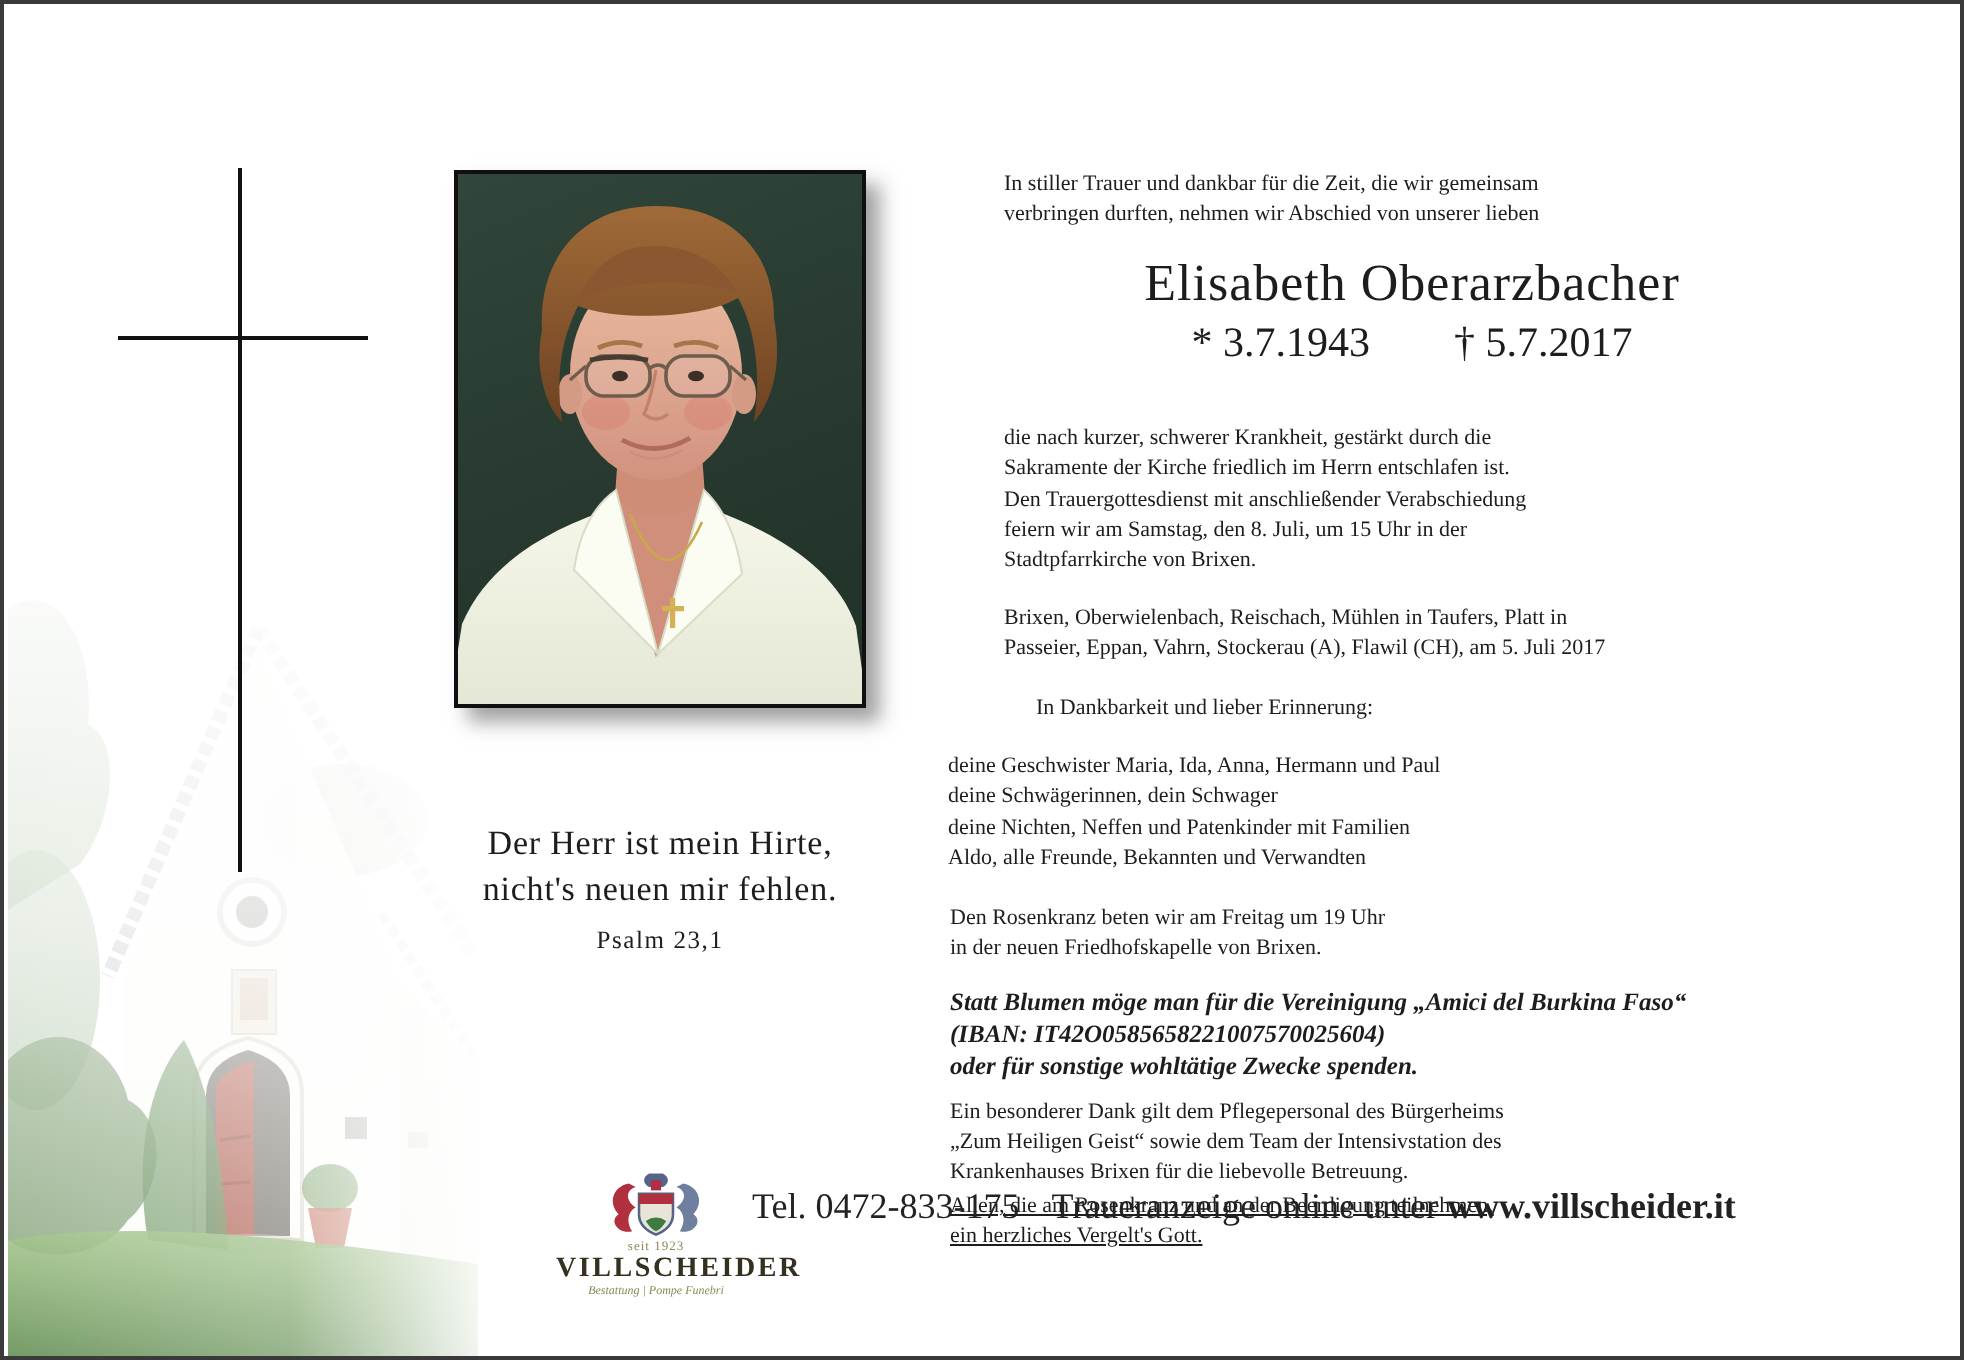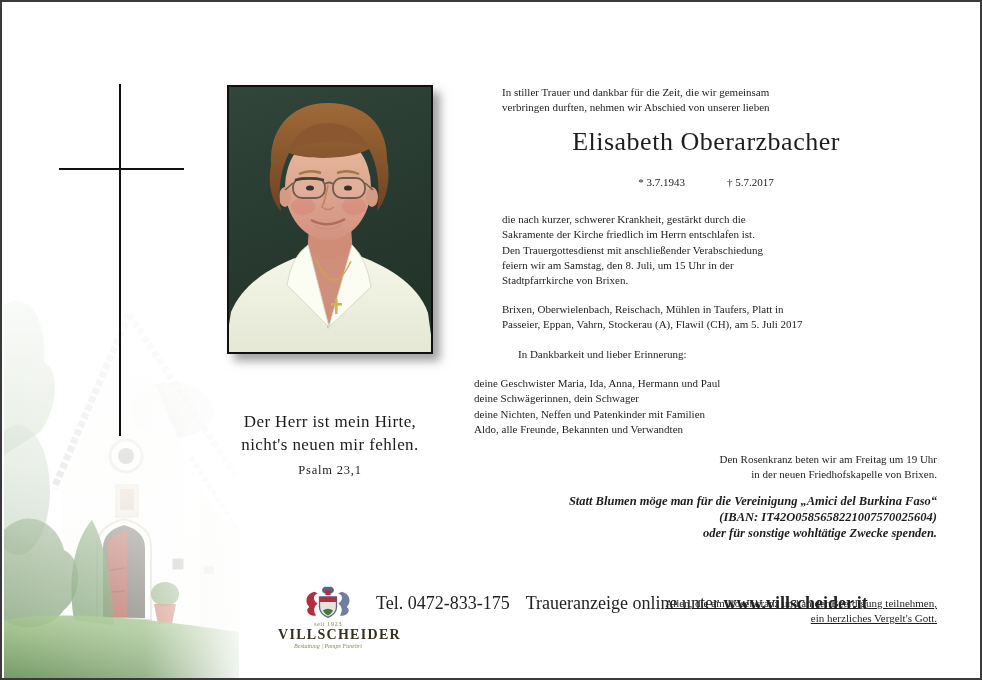--- a/index.html
+++ b/index.html
@@ -3,32 +3,32 @@
 <meta charset="utf-8">
 <style>
   html,body{margin:0;padding:0;background:#ffffff;}
   .card{
     position:relative;width:982px;height:680px;box-sizing:border-box;
     border:2px solid #3a3a3a;background:#ffffff;overflow:hidden;
     font-family:"Liberation Serif","DejaVu Serif",serif;color:#1d1d1d;
   }
   .ml{white-space:pre-line;}
   .para{position:absolute;font-size:11px;line-height:15.3px;}
-  .centered{text-align:right;}
+  .centered{text-align:left;}
   .cross-line{position:absolute;background:#111;}
   .photo{
     position:absolute;left:225px;top:83px;width:202px;height:265px;
     border:2px solid #101010;box-shadow:7px 7px 9px rgba(70,70,70,.5);
     background:#2f4338;
   }
   .photo svg{display:block;}
   .name{position:absolute;left:473px;top:125px;width:462px;text-align:center;
     font-size:26px;letter-spacing:.5px;}
-  .dates{position:absolute;left:473px;top:174px;width:462px;text-align:center;
-    font-size:11px;}
+  .dates{position:absolute;left:473px;top:157px;width:462px;text-align:center;
+    font-size:21px;}
   .dates .birth{margin-right:42px;}
   .psalm{position:absolute;left:226px;top:408px;width:204px;text-align:center;
     font-size:17px;line-height:23px;letter-spacing:.4px;}
   .psalm .ref{font-size:12.5px;letter-spacing:.8px;display:block;margin-top:3px;font-family:Liberation Serif, serif;}
   .donation{font-size:12.5px;line-height:15.8px;font-style:italic;font-weight:bold;}
   .footer-brandblock{position:absolute;left:276px;top:583px;width:100px;text-align:center;}
   .since{font-size:6.5px;color:#8a8a55;letter-spacing:.5px;margin-top:1px;}
   .brand{font-size:14px;font-weight:bold;letter-spacing:1.3px;color:#35301f;}
   .tagline{font-size:6px;font-style:italic;color:#8a8a55;}
   .telline{position:absolute;left:374px;top:591px;font-size:18px;color:#222;}
@@ -200,20 +200,23 @@
 deine Nichten, Neffen und Patenkinder mit Familien
 Aldo, alle Freunde, Bekannten und Verwandten</div>
 
   <div class="para ml centered" style="left:473px;top:450px;width:462px;">Den Rosenkranz beten wir am Freitag um 19 Uhr
 in der neuen Friedhofskapelle von Brixen.</div>
 
   <div class="para ml centered donation" style="left:473px;top:492px;width:462px;">Statt Blumen möge man für die Vereinigung „Amici del Burkina Faso“
 (IBAN: IT42O0585658221007570025604)
 oder für sonstige wohltätige Zwecke spenden.</div>
 
+  <div class="para ml centered" style="left:473px;top:547px;width:462px;line-height:15px;">Ein besonderer Dank gilt dem Pflegepersonal des Bürgerheims
+„Zum Heiligen Geist“ sowie dem Team der Intensivstation des
+Krankenhauses Brixen für die liebevolle Betreuung.</div>
 
   <div class="para ml centered" style="left:473px;top:594px;width:462px;line-height:15px;text-decoration:underline;">Allen, die am Rosenkranz und an der Beerdigung teilnehmen,
 ein herzliches Vergelt's Gott.</div>
 
   <div class="footer-brandblock">
     <svg width="56" height="34" viewBox="0 0 60 40" style="display:block;margin:0 auto;">
       <path d="M14,8 C4,10 2,20 8,26 C2,30 8,38 16,36 C12,30 14,24 18,22 C12,18 12,12 18,10 Z" fill="#b03040"></path>
       <path d="M46,8 C56,10 58,20 52,26 C58,30 52,38 44,36 C48,30 46,24 42,22 C48,18 48,12 42,10 Z" fill="#6f7fa0"></path>
       <path d="M26,2 C22,4 22,8 26,10 L34,10 C38,8 38,4 34,2 Z" fill="#55648a"></path>
       <rect x="27" y="6" width="6" height="6" fill="#b03040"></rect>

